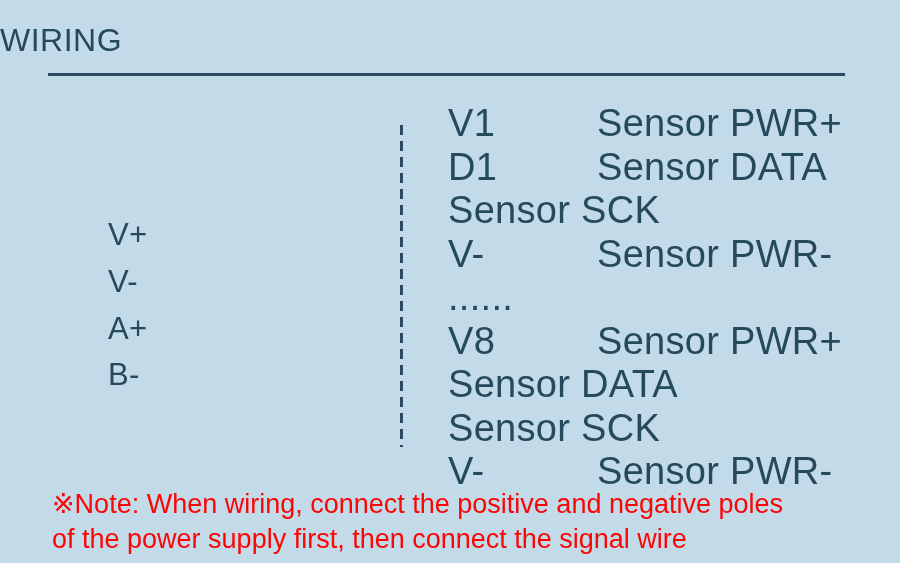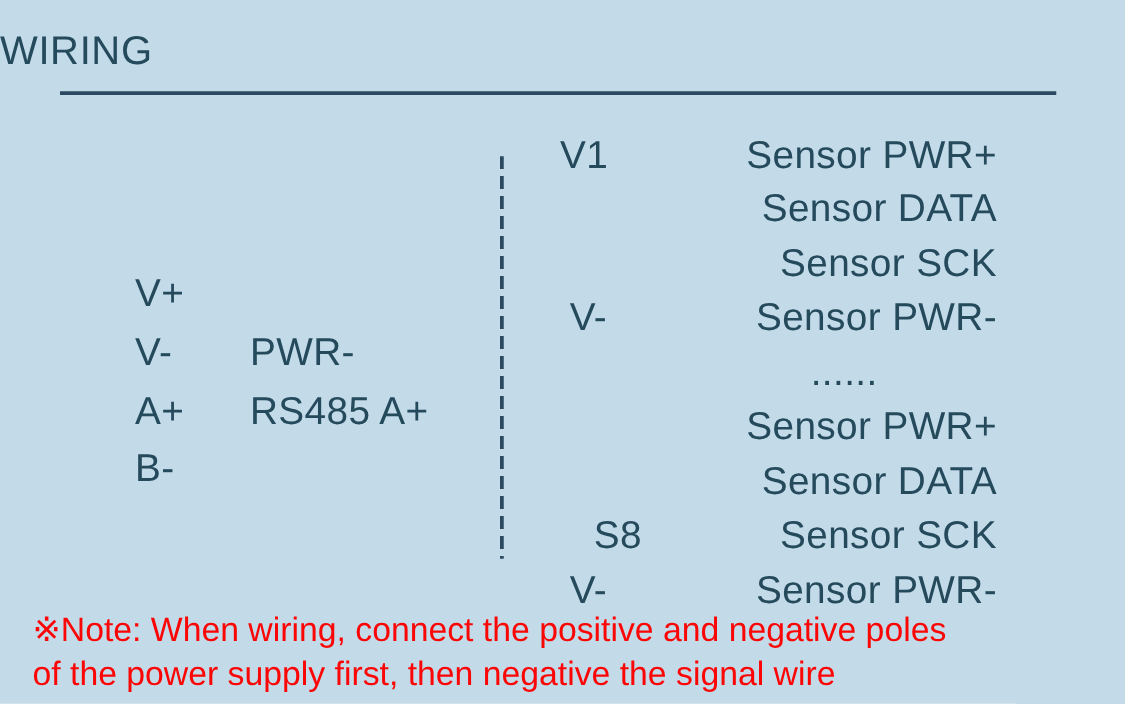--- a/index.html
+++ b/index.html
@@ -20,87 +20,86 @@
     background:var(--line,#2b4960);
   }
   .left-col{position:absolute;left:108px;top:212px;}
   .lrow{display:flex;align-items:center;height:46.7px;font-size:31px;letter-spacing:0.3px;}
   .lpin{width:92px;}
   .dashline{
     position:absolute;left:400px;top:125px;width:3px;height:322px;
     background:repeating-linear-gradient(to bottom,var(--line,#2b4960) 0 10px,transparent 10px 16px);
   }
   .right-col{position:absolute;left:448px;top:102px;}
-  .rrow{display:flex;align-items:center;height:43.5px;font-size:31px;letter-spacing:0.3px;justify-content:flex-end;}
+  .rrow{display:flex;align-items:center;height:43.5px;font-size:38px;letter-spacing:0.3px;}
   .rpin{width:149px;}
   .note{
-    position:absolute;left:26px;top:487px;
+    position:absolute;left:52px;top:487px;
     font-size:27px;line-height:34.5px;
     color:var(--note,#fb0505);
   }
 </style>
 </head>
 <body>
 
 <div class="canvas">
 
   <div class="title">WIRING</div>
   <div class="hrule"></div>
 
   <div class="left-col">
     <div class="lrow">
       <span class="lpin">V+</span>
     </div>
     <div class="lrow">
       <span class="lpin">V-</span>
-      <span class="llbl">PWR-</span>
     </div>
     <div class="lrow">
       <span class="lpin">A+</span>
-      <span class="llbl">RS485 A+</span>
     </div>
     <div class="lrow">
       <span class="lpin">B-</span>
     </div>
   </div>
 
   <div class="dashline"></div>
 
   <div class="right-col">
     <div class="rrow">
       <span class="rpin">V1</span>
       <span class="rlbl">Sensor PWR+</span>
     </div>
     <div class="rrow">
+      <span class="rpin">D1</span>
       <span class="rlbl">Sensor DATA</span>
     </div>
     <div class="rrow">
       <span class="rlbl">Sensor SCK</span>
     </div>
     <div class="rrow">
       <span class="rpin">V-</span>
       <span class="rlbl">Sensor PWR-</span>
     </div>
     <div class="rrow">
       <span class="rpin">......</span>
     </div>
     <div class="rrow">
+      <span class="rpin">V8</span>
       <span class="rlbl">Sensor PWR+</span>
     </div>
     <div class="rrow">
       <span class="rlbl">Sensor DATA</span>
     </div>
     <div class="rrow">
-      <span class="rpin">S8</span>
       <span class="rlbl">Sensor SCK</span>
     </div>
     <div class="rrow">
       <span class="rpin">V-</span>
       <span class="rlbl">Sensor PWR-</span>
     </div>
   </div>
 
   <div class="note">
     <div>※Note: When wiring, connect the positive and negative poles</div>
-    <div>of the power supply first, then negative the signal wire</div>
+    <div>of the power supply first, then connect the signal wire</div>
   </div>
 
 </div>
 
 </body></html>

